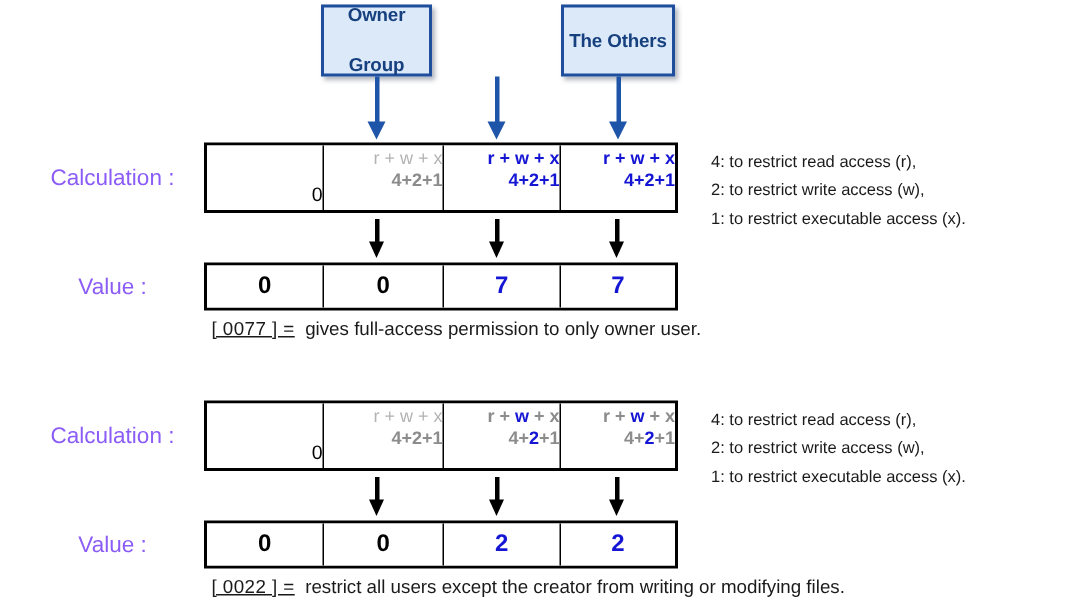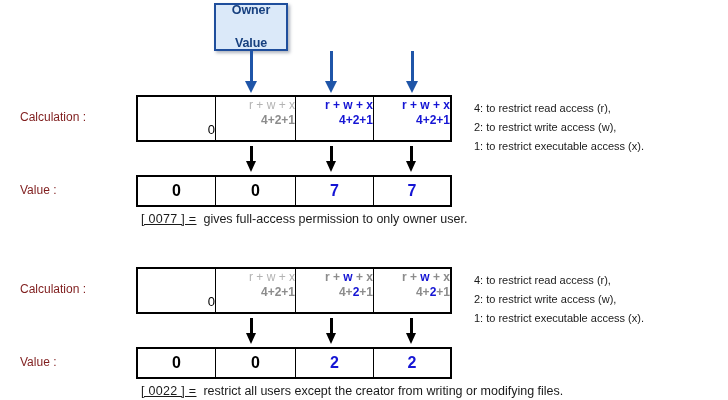--- a/index.html
+++ b/index.html
@@ -94,23 +94,23 @@
     height: 0;
     border-left: 5.5px solid transparent;
     border-right: 5.5px solid transparent;
     border-top: 11px solid #000000;
   }
 
   
   .row-label {
     position: absolute;
     width: 110px;
-    text-align: left;
-    font-size: 12px;
-    color: #7f1d1d;
+    text-align: center;
+    font-size: 15px;
+    color: #8b5cf6;
     white-space: nowrap;
   }
 
   
   .grid {
     position: absolute;
     left: 136px;
     display: flex;
     border: 2px solid #000000;
     box-sizing: border-box;
@@ -189,21 +189,24 @@
     white-space: nowrap;
   }
   .caption .code { letter-spacing: 0.3px; text-decoration: underline; }
 </style>
 </head>
 <body>
 
 <div class="actor-row">
   <div class="actor-box actor-1">
     <span>Owner</span>
-    <span>Value</span>
+    <span>Group</span>
+  </div>
+  <div class="actor-box actor-3">
+    <span>The Others</span>
   </div>
 </div>
 
 <div class="blue-arrow" style="left:245px; top:51px;">
   <div class="stem"></div>
   <div class="head"></div>
 </div>
 <div class="blue-arrow" style="left:325px; top:51px;">
   <div class="stem"></div>
   <div class="head"></div>

